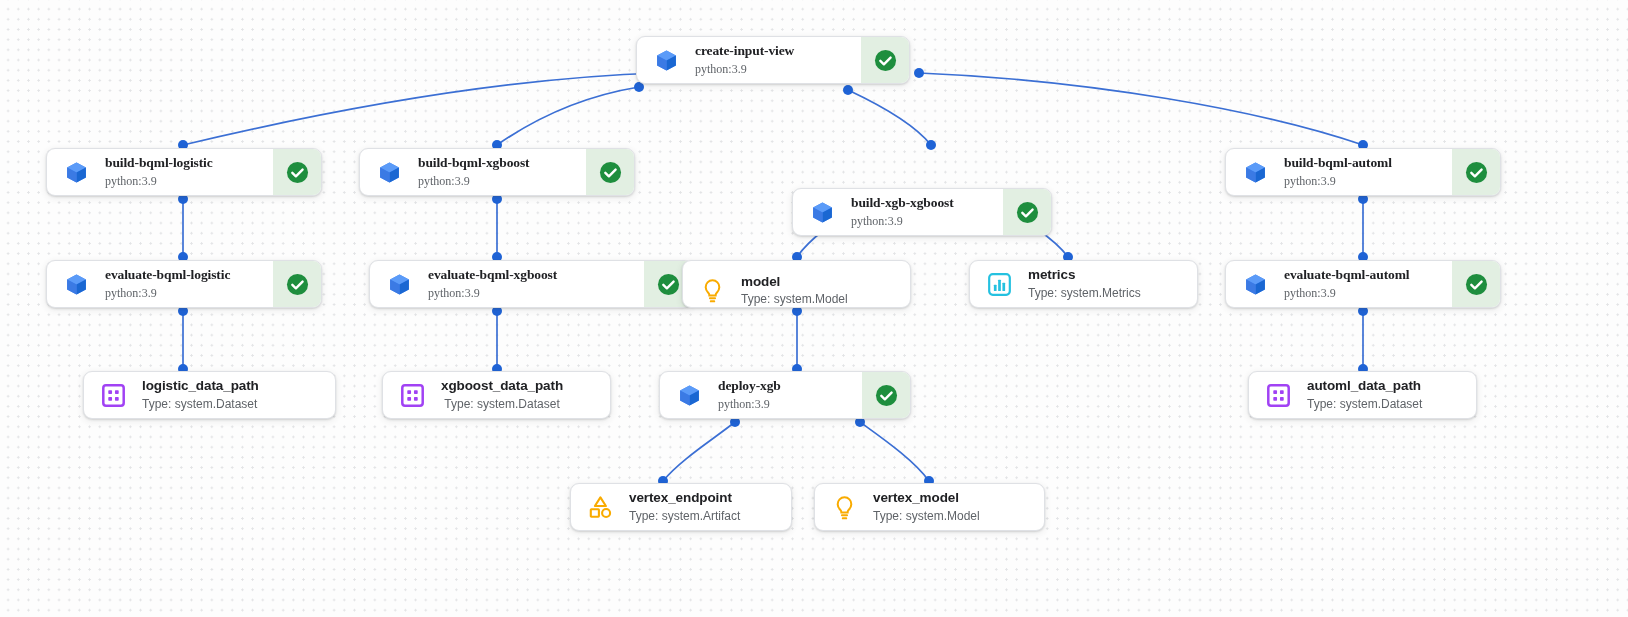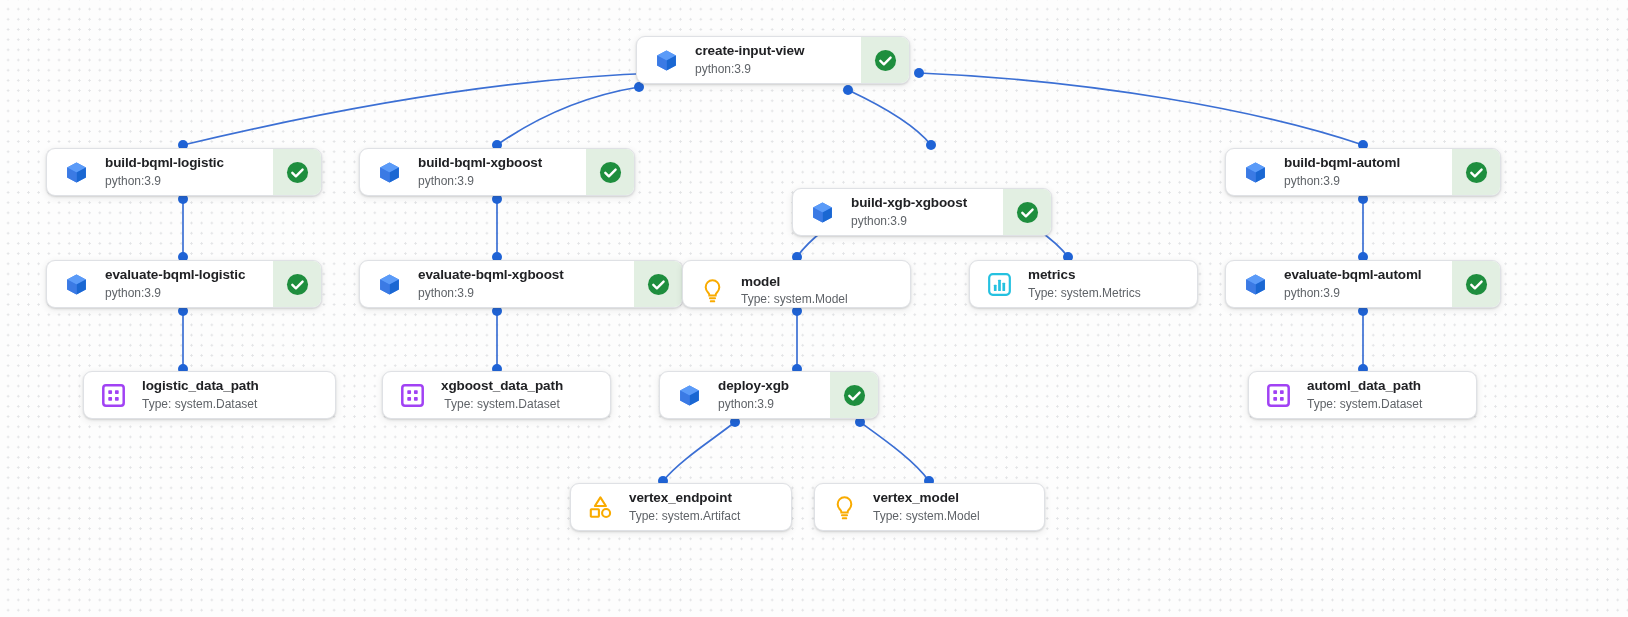--- a/index.html
+++ b/index.html
@@ -88,20 +88,21 @@
   .node-sub {
     font-size: 12px;
     color: #5f6368;
     white-space: nowrap;
     margin-top: 2px;
   }
 
   
   .node.task {
     height: 48px;
+    font-family: Liberation Serif, serif;
   }
   .node.artifact {
     height: 48px;
   }
   .status-strip {
     flex: 0 0 auto;
     width: 48px;
     background: #e2efe2;
     display: flex;
     align-items: center;
@@ -298,21 +299,21 @@
             <div class="node-sub">python:3.9</div>
           </div>
         </div>
         <div class="status-strip">
           <svg class="check-circle" viewBox="0 0 24 24">
             <circle cx="12" cy="12" r="11" fill="#1e8e3e"></circle>
             <path d="M6.6 12.3 10.3 16l7.0-7.0" fill="none" stroke="#ffffff" stroke-width="2.5" stroke-linecap="round" stroke-linejoin="round"></path>
           </svg>
         </div>
       </div>
-      <div class="node task" style="left: 359px; top: 260px; width: 324px;">
+      <div class="node task" style="left: 369px; top: 260px; width: 324px;">
         <div class="node-main">
           <span class="node-icon">
             <svg class="cube-icon" viewBox="0 0 24 24">
               <path d="M12 2.3 21 7.2v9.6L12 21.7 3 16.8V7.2Z" fill="#4285f4"></path>
               <path d="M12 2.3 21 7.2 12 12.1 3 7.2Z" fill="#5b9bf8"></path>
               <path d="M12 12.1 21 7.2v9.6L12 21.7Z" fill="#1a67d2"></path>
               <path d="M12 12.1 3 7.2v9.6l9 4.9Z" fill="#3b7ae4"></path>
             </svg>
           </span>
           <div class="node-text">
@@ -407,21 +408,21 @@
               <rect x="7.0" y="13.4" width="3.6" height="3.6" rx="0.7" fill="#a142f4"></rect>
               <rect x="13.4" y="13.4" width="3.6" height="3.6" rx="0.7" fill="#a142f4"></rect>
             </svg>
           </span>
           <div class="node-text">
             <div class="node-title">xgboost_data_path</div>
             <div class="node-sub">Type: system.Dataset</div>
           </div>
         </div>
       </div>
-      <div class="node task" style="left: 659px; top: 371px; width: 220px;">
+      <div class="node task" style="left: 659px; top: 371px; width: 252px;">
         <div class="node-main">
           <span class="node-icon">
             <svg class="cube-icon" viewBox="0 0 24 24">
               <path d="M12 2.3 21 7.2v9.6L12 21.7 3 16.8V7.2Z" fill="#4285f4"></path>
               <path d="M12 2.3 21 7.2 12 12.1 3 7.2Z" fill="#5b9bf8"></path>
               <path d="M12 12.1 21 7.2v9.6L12 21.7Z" fill="#1a67d2"></path>
               <path d="M12 12.1 3 7.2v9.6l9 4.9Z" fill="#3b7ae4"></path>
             </svg>
           </span>
           <div class="node-text">

